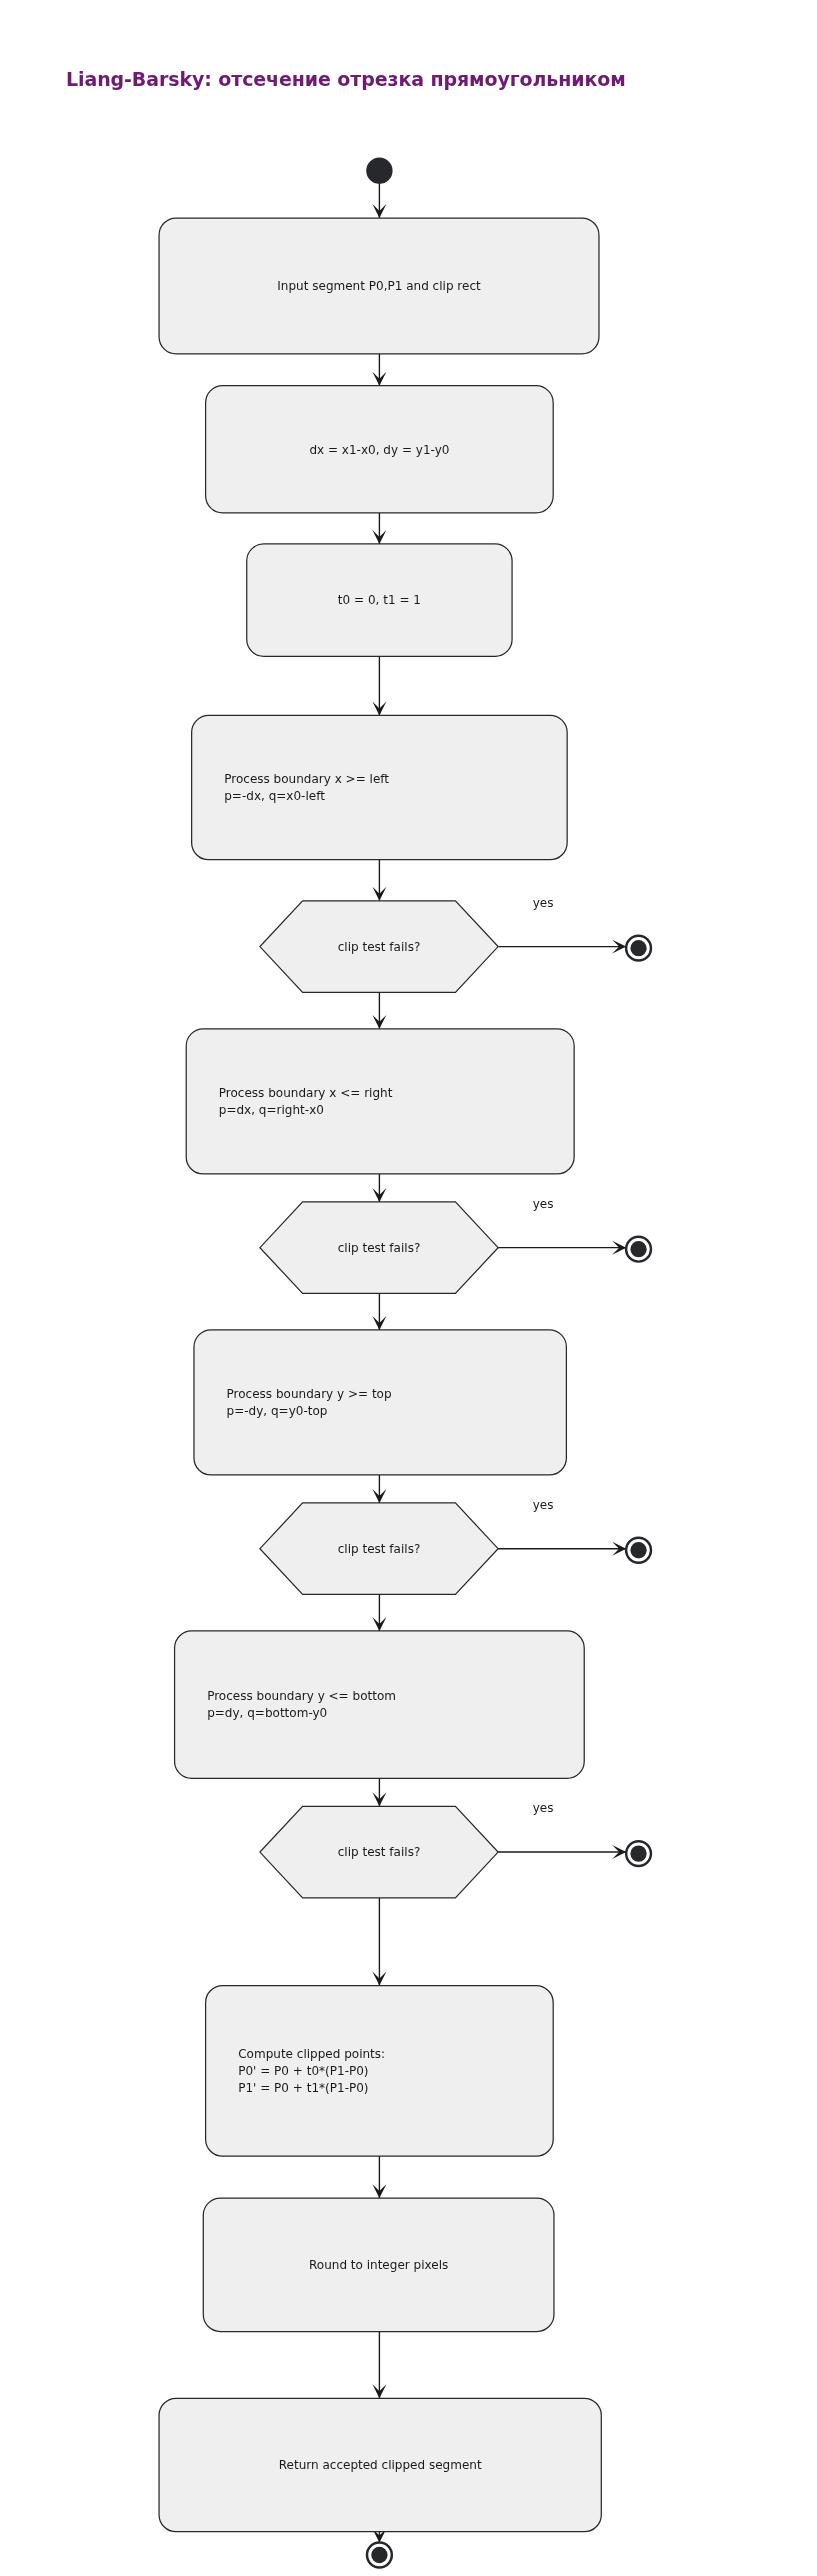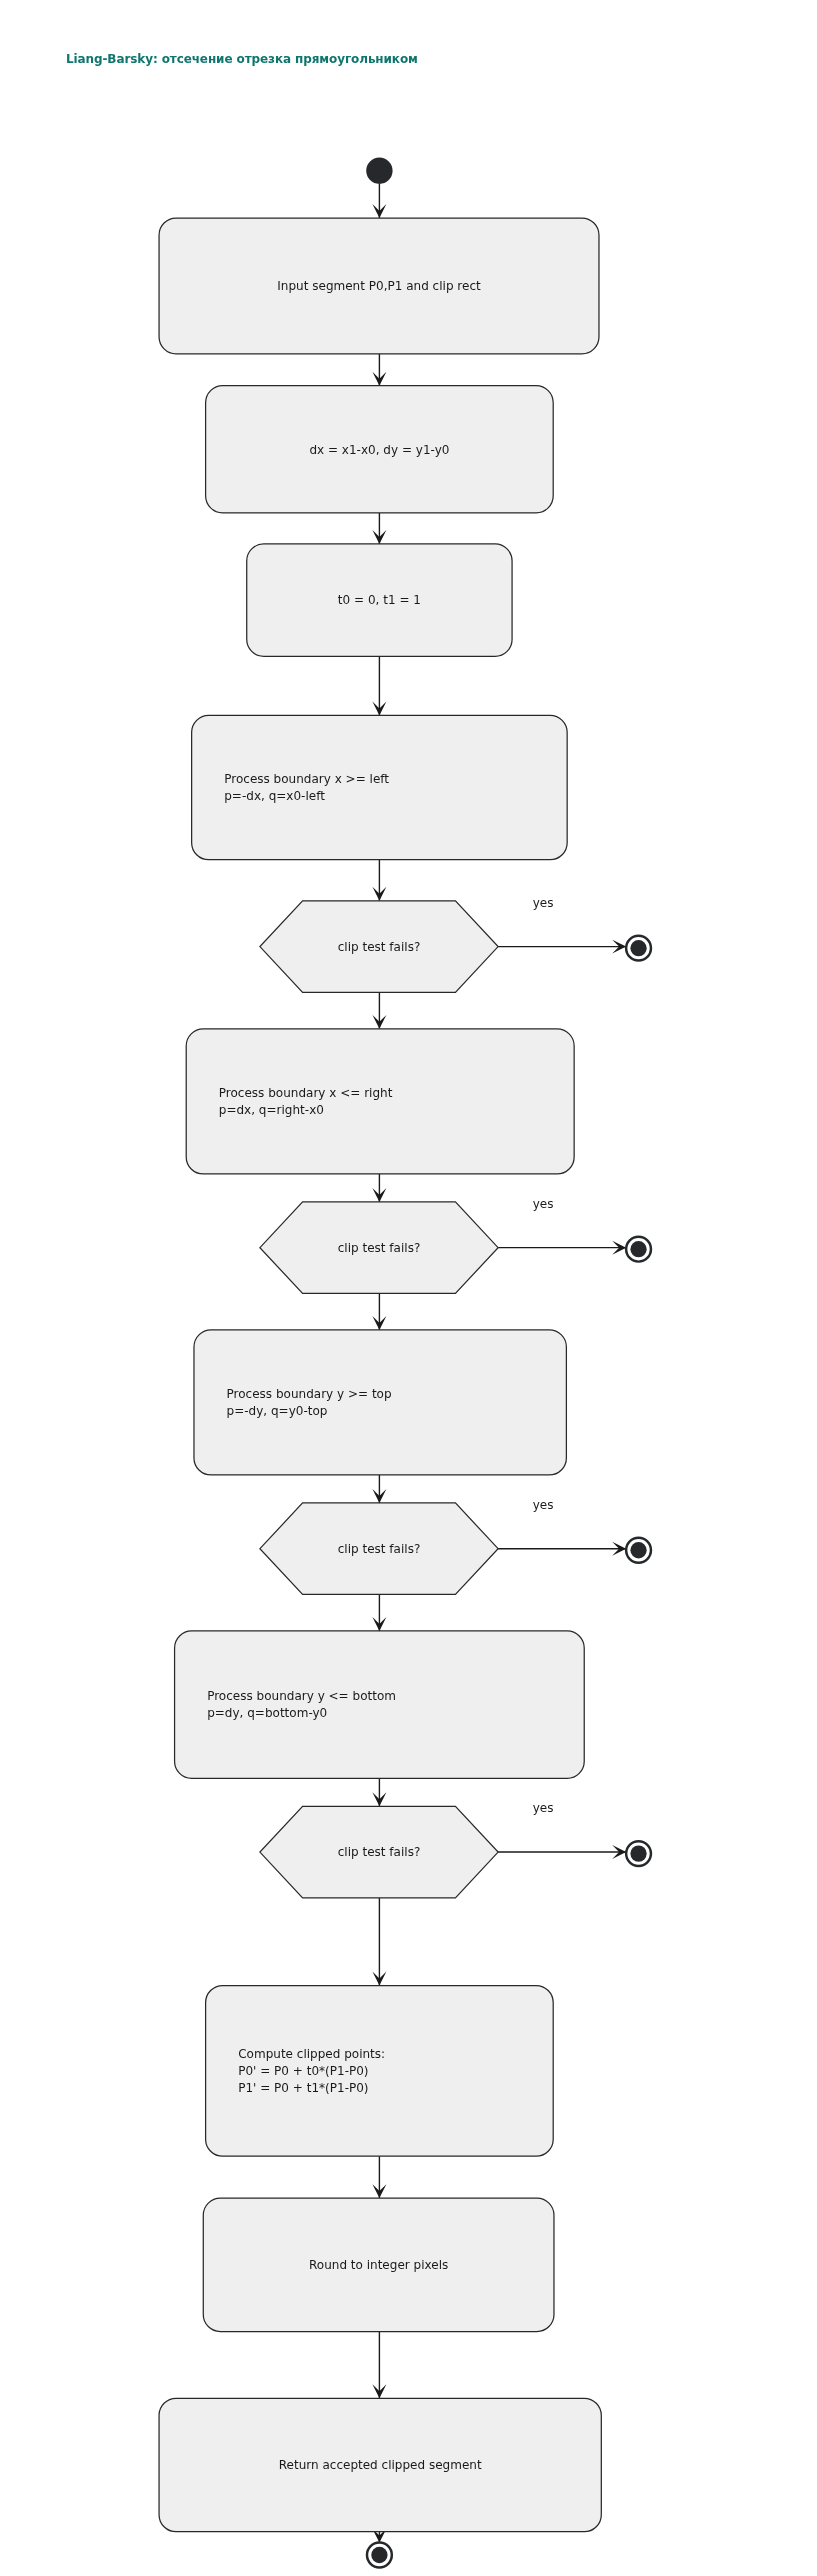--- a/index.html
+++ b/index.html
@@ -17,26 +17,26 @@
     overflow: hidden;
   }
   #diagram-root {
     position: relative;
     width: 817px;
     height: 2576px;
   }
   #flow-title {
     position: absolute;
     left: 66px;
-    top: 52px;
-    font-family: "DejaVu Sans", "Liberation Sans", sans-serif;
-    font-size: 12px;
+    top: 68px;
+    font-family: "DejaVu Sans", "Liberation Sans", sans-serif;
+    font-size: 19px;
     font-weight: bold;
     letter-spacing: -0.1px;
-    color: #0f766e;
+    color: #701a75;
     white-space: nowrap;
   }
   svg#flow-canvas {
     position: absolute;
     left: 0;
     top: 0;
     width: 817px;
     height: 2576px;
     display: block;
   }

